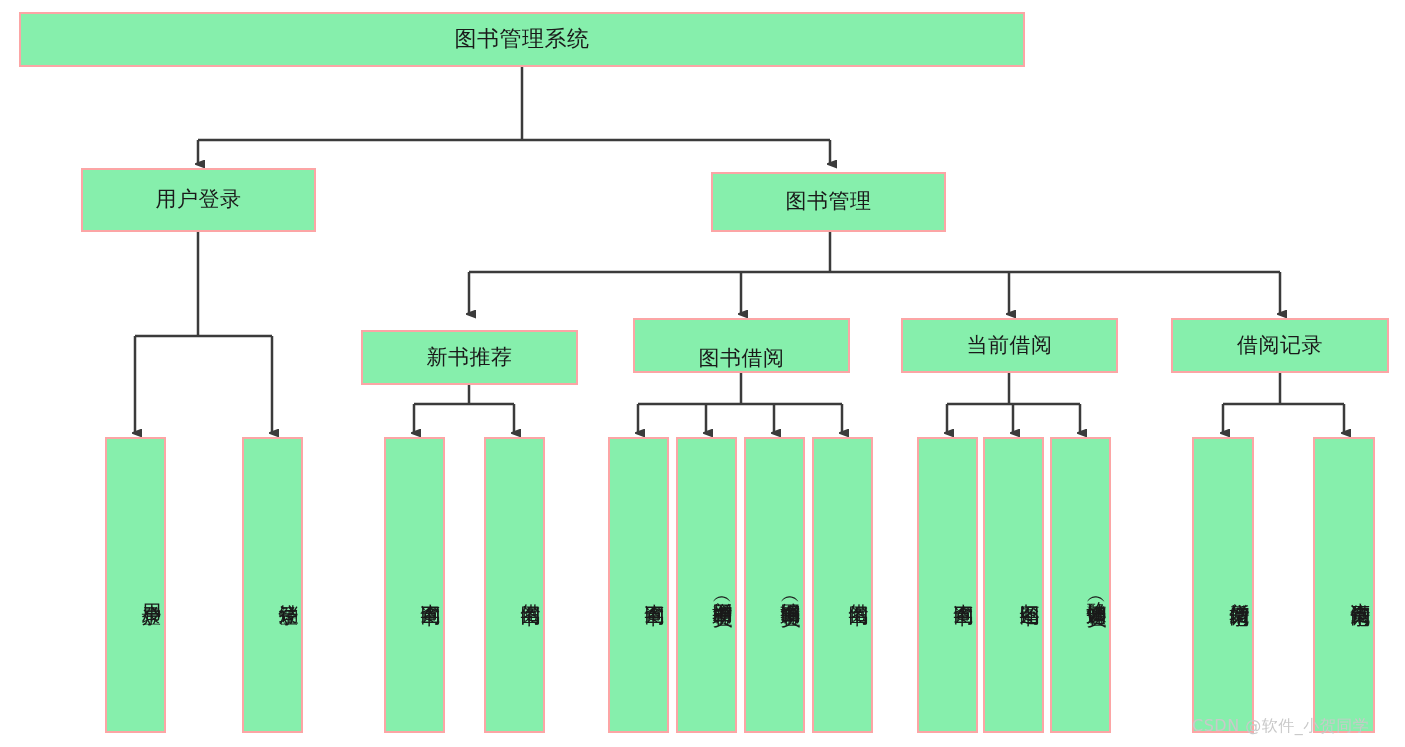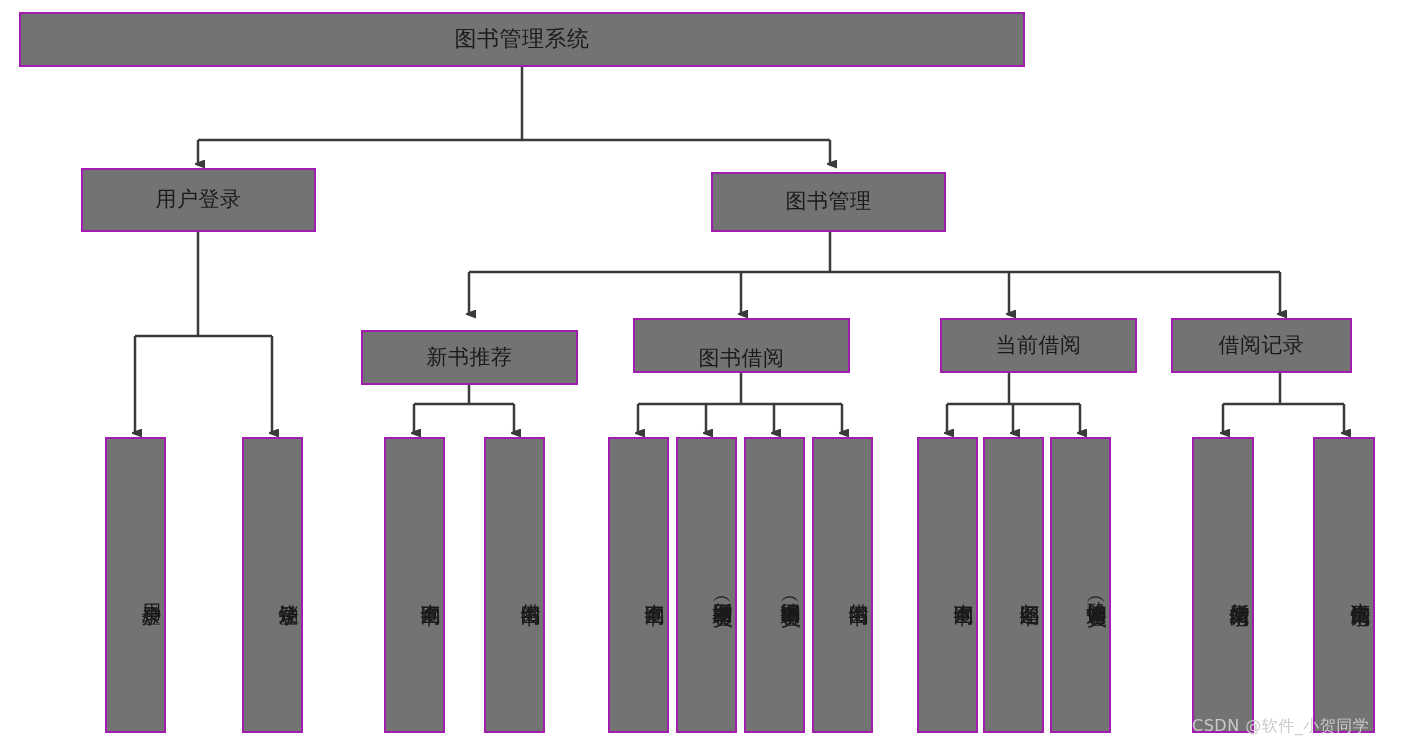--- a/index.html
+++ b/index.html
@@ -19,22 +19,22 @@
     position: absolute;
     left: 0;
     top: 0;
     width: 1405px;
     height: 747px;
     pointer-events: none;
   }
   .node {
     position: absolute;
     box-sizing: border-box;
-    border: 2px solid #a21caf;
-    background: #737373;
+    border: 2px solid #fca5a5;
+    background: #86efac;
     display: flex;
     align-items: center;
     justify-content: center;
     color: #1a1a1a;
   }
   .node.h {
     
     font-size: 21px;
     letter-spacing: 0.5px;
     line-height: 1.2;
@@ -136,24 +136,24 @@
   <div class="node h" style="left:711px; top:172px; width:235px; height:60px;">
     <span>图书管理</span>
   </div>
 
   <div class="node h" style="left:361px; top:318px; width:217px; height:55px;margin-top:12px;">
     <span>新书推荐</span>
   </div>
   <div class="node h" style="left:633px; top:318px; width:217px; height:55px;align-items:flex-end;">
     <span>图书借阅</span>
   </div>
-  <div class="node h" style="left:940px; top:318px; width:197px; height:55px;">
+  <div class="node h" style="left:901px; top:318px; width:217px; height:55px;">
     <span>当前借阅</span>
   </div>
-  <div class="node h" style="left:1171px; top:318px; width:181px; height:55px;">
+  <div class="node h" style="left:1171px; top:318px; width:218px; height:55px;">
     <span>借阅记录</span>
   </div>
 
   <div class="node v center" style="left:105px; top:437px; width:61px; height:296px;">
     <span>用户登录</span>
   </div>
   <div class="node v center" style="left:242px; top:437px; width:61px; height:296px;">
     <span>注销登录</span>
   </div>
 

